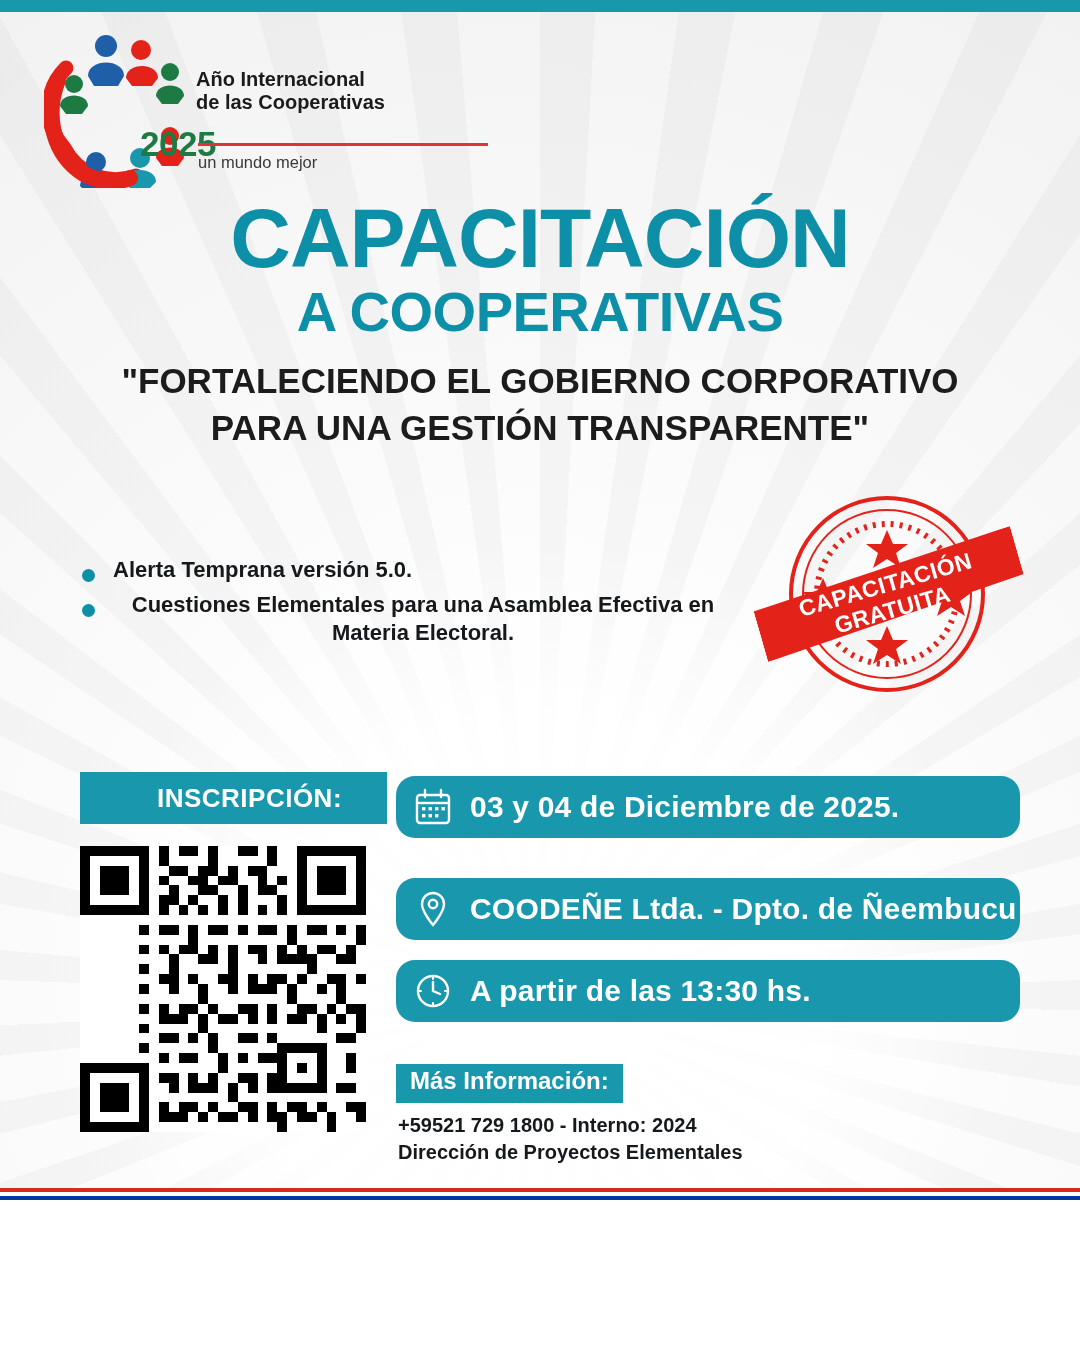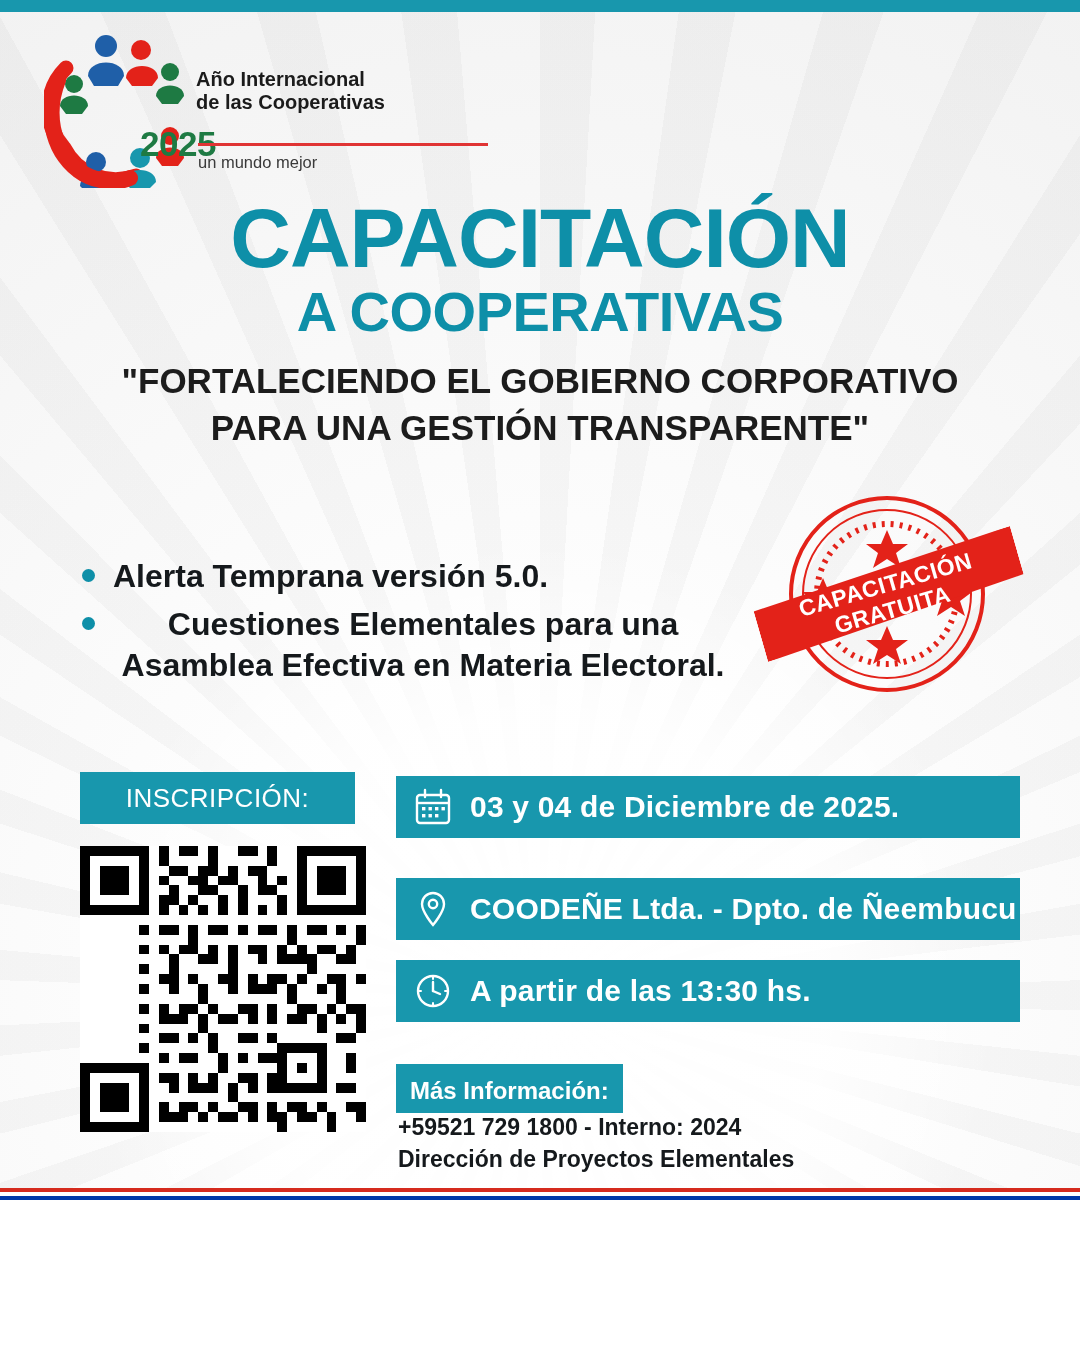--- a/index.html
+++ b/index.html
@@ -82,21 +82,21 @@
   
   .bullets{
     position:absolute;left:82px;top:556px;width:700px;
   }
   .b-row{display:flex;align-items:flex-start;margin-bottom:7px;}
   .b-dot{
     width:13px;height:13px;border-radius:50%;background:#0e8fa8;
     margin:13px 18px 0 0;flex:0 0 auto;
   }
   .b-text{
-    font-size:32px;font-weight:bold;color:#15191c;line-height:1.28;
+    font-size:22px;font-weight:bold;color:#15191c;line-height:1.28;
   }
 
   
   .stamp{
     position:absolute;left:762px;top:494px;width:250px;height:210px;
   }
   .stamp svg{position:absolute;left:0;top:0;}
   .ribbon{
     position:absolute;left:-8px;top:68px;width:270px;height:64px;
     background:#e32219;
@@ -107,52 +107,52 @@
     position:absolute;left:-4px;top:78px;width:262px;
     transform:rotate(-16deg);
     text-align:center;color:#fff;font-weight:bold;
     font-size:23px;line-height:1.12;letter-spacing:0.5px;
   }
 
   
   .insc-label{
     position:absolute;left:80px;top:772px;width:275px;height:52px;
     background:#1897ad;color:#fff;display:flex;align-items:center;
-    justify-content:center;font-size:26px;font-weight:normal;letter-spacing:0.5px;
+    justify-content:center;font-size:26px;font-weight:bold;letter-spacing:0.5px;padding-left:32px;
   }
   .qr-box{
     position:absolute;left:80px;top:846px;width:286px;height:286px;
     background:#fff;
   }
   .qr-box svg{display:block;}
 
   
   .inforow{
     position:absolute;left:396px;width:624px;height:62px;
-    background:#1897ad;color:#fff;display:flex;align-items:center;
+    background:#1897ad;color:#fff;display:flex;align-items:center;border-radius:19px;
   }
   .inforow .ico{
     width:74px;display:flex;align-items:center;justify-content:center;flex:0 0 auto;
   }
   .inforow .txt{
     font-size:30px;font-weight:bold;letter-spacing:0.2px;
   }
   #row1{top:776px;}
   #row2{top:878px;}
   #row3{top:960px;}
 
   
   .more-label{
     position:absolute;left:396px;top:1064px;
     background:#1897ad;color:#fff;font-size:24px;font-weight:bold;
-    padding:13px 14px 8px 14px;
+    padding:3px 14px 8px 14px;
   }
   .more-lines{
     position:absolute;left:398px;top:1112px;
-    font-size:23px;font-weight:bold;color:#15191c;line-height:1.37;
+    font-size:20px;font-weight:bold;color:#15191c;line-height:1.37;
   }
 
   
   .flagline{position:absolute;left:0;width:100%;height:4px;}
   #fl1{top:1188px;background:#d52b1e;}
   #fl2{top:1192px;background:#ffffff;}
   #fl3{top:1196px;background:#0038a8;}
 
   
   .footer{

